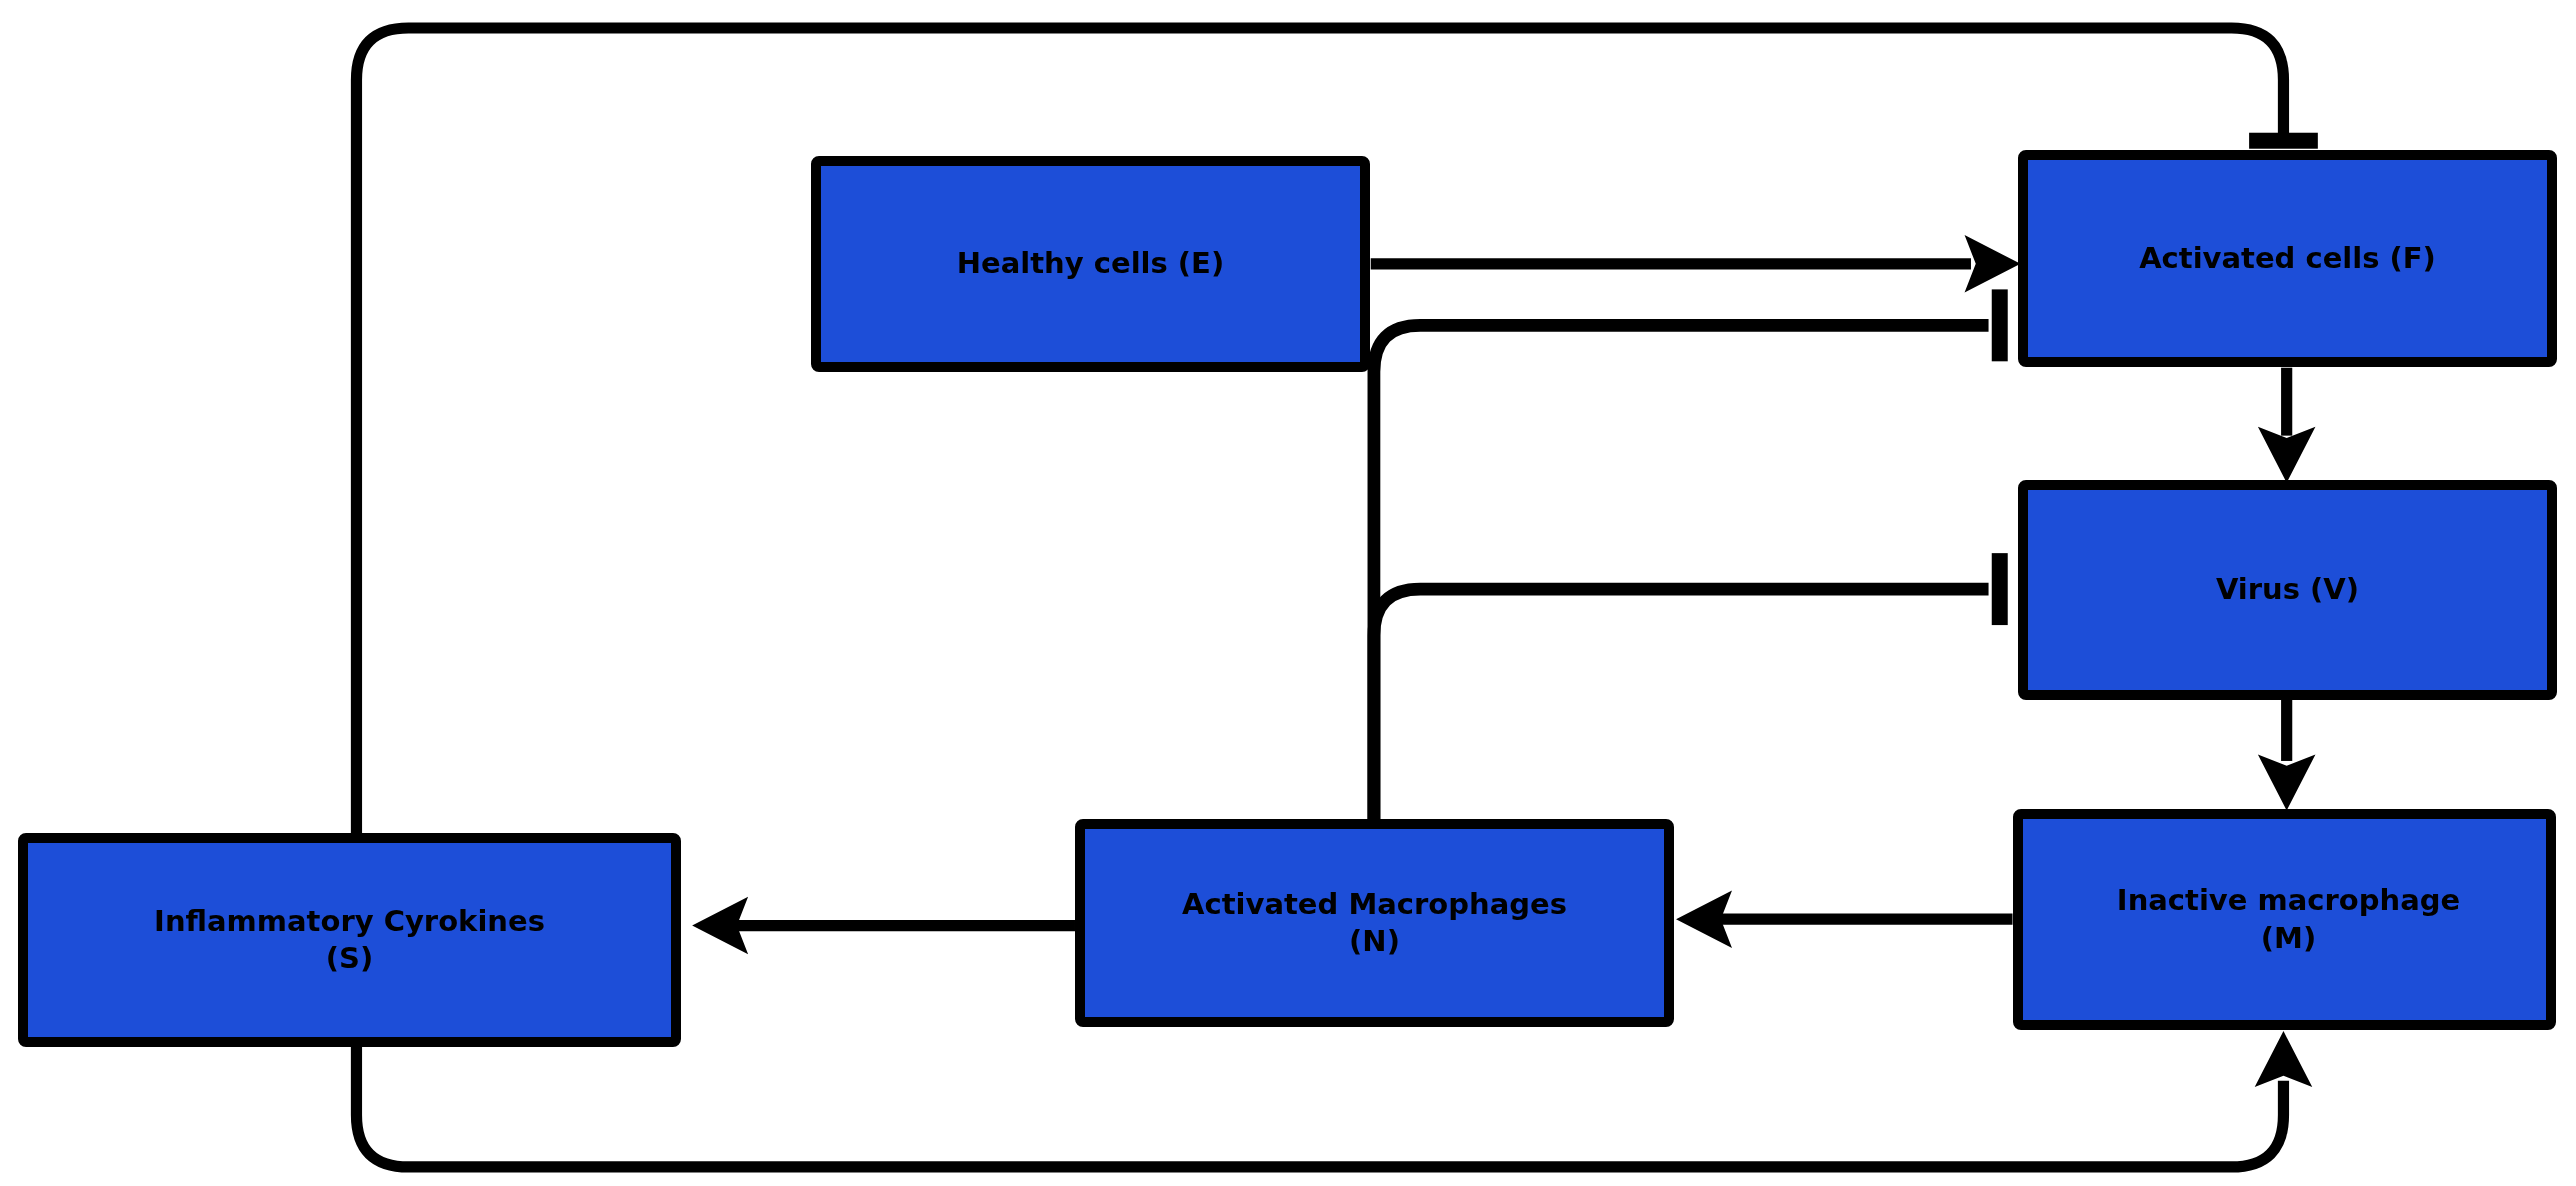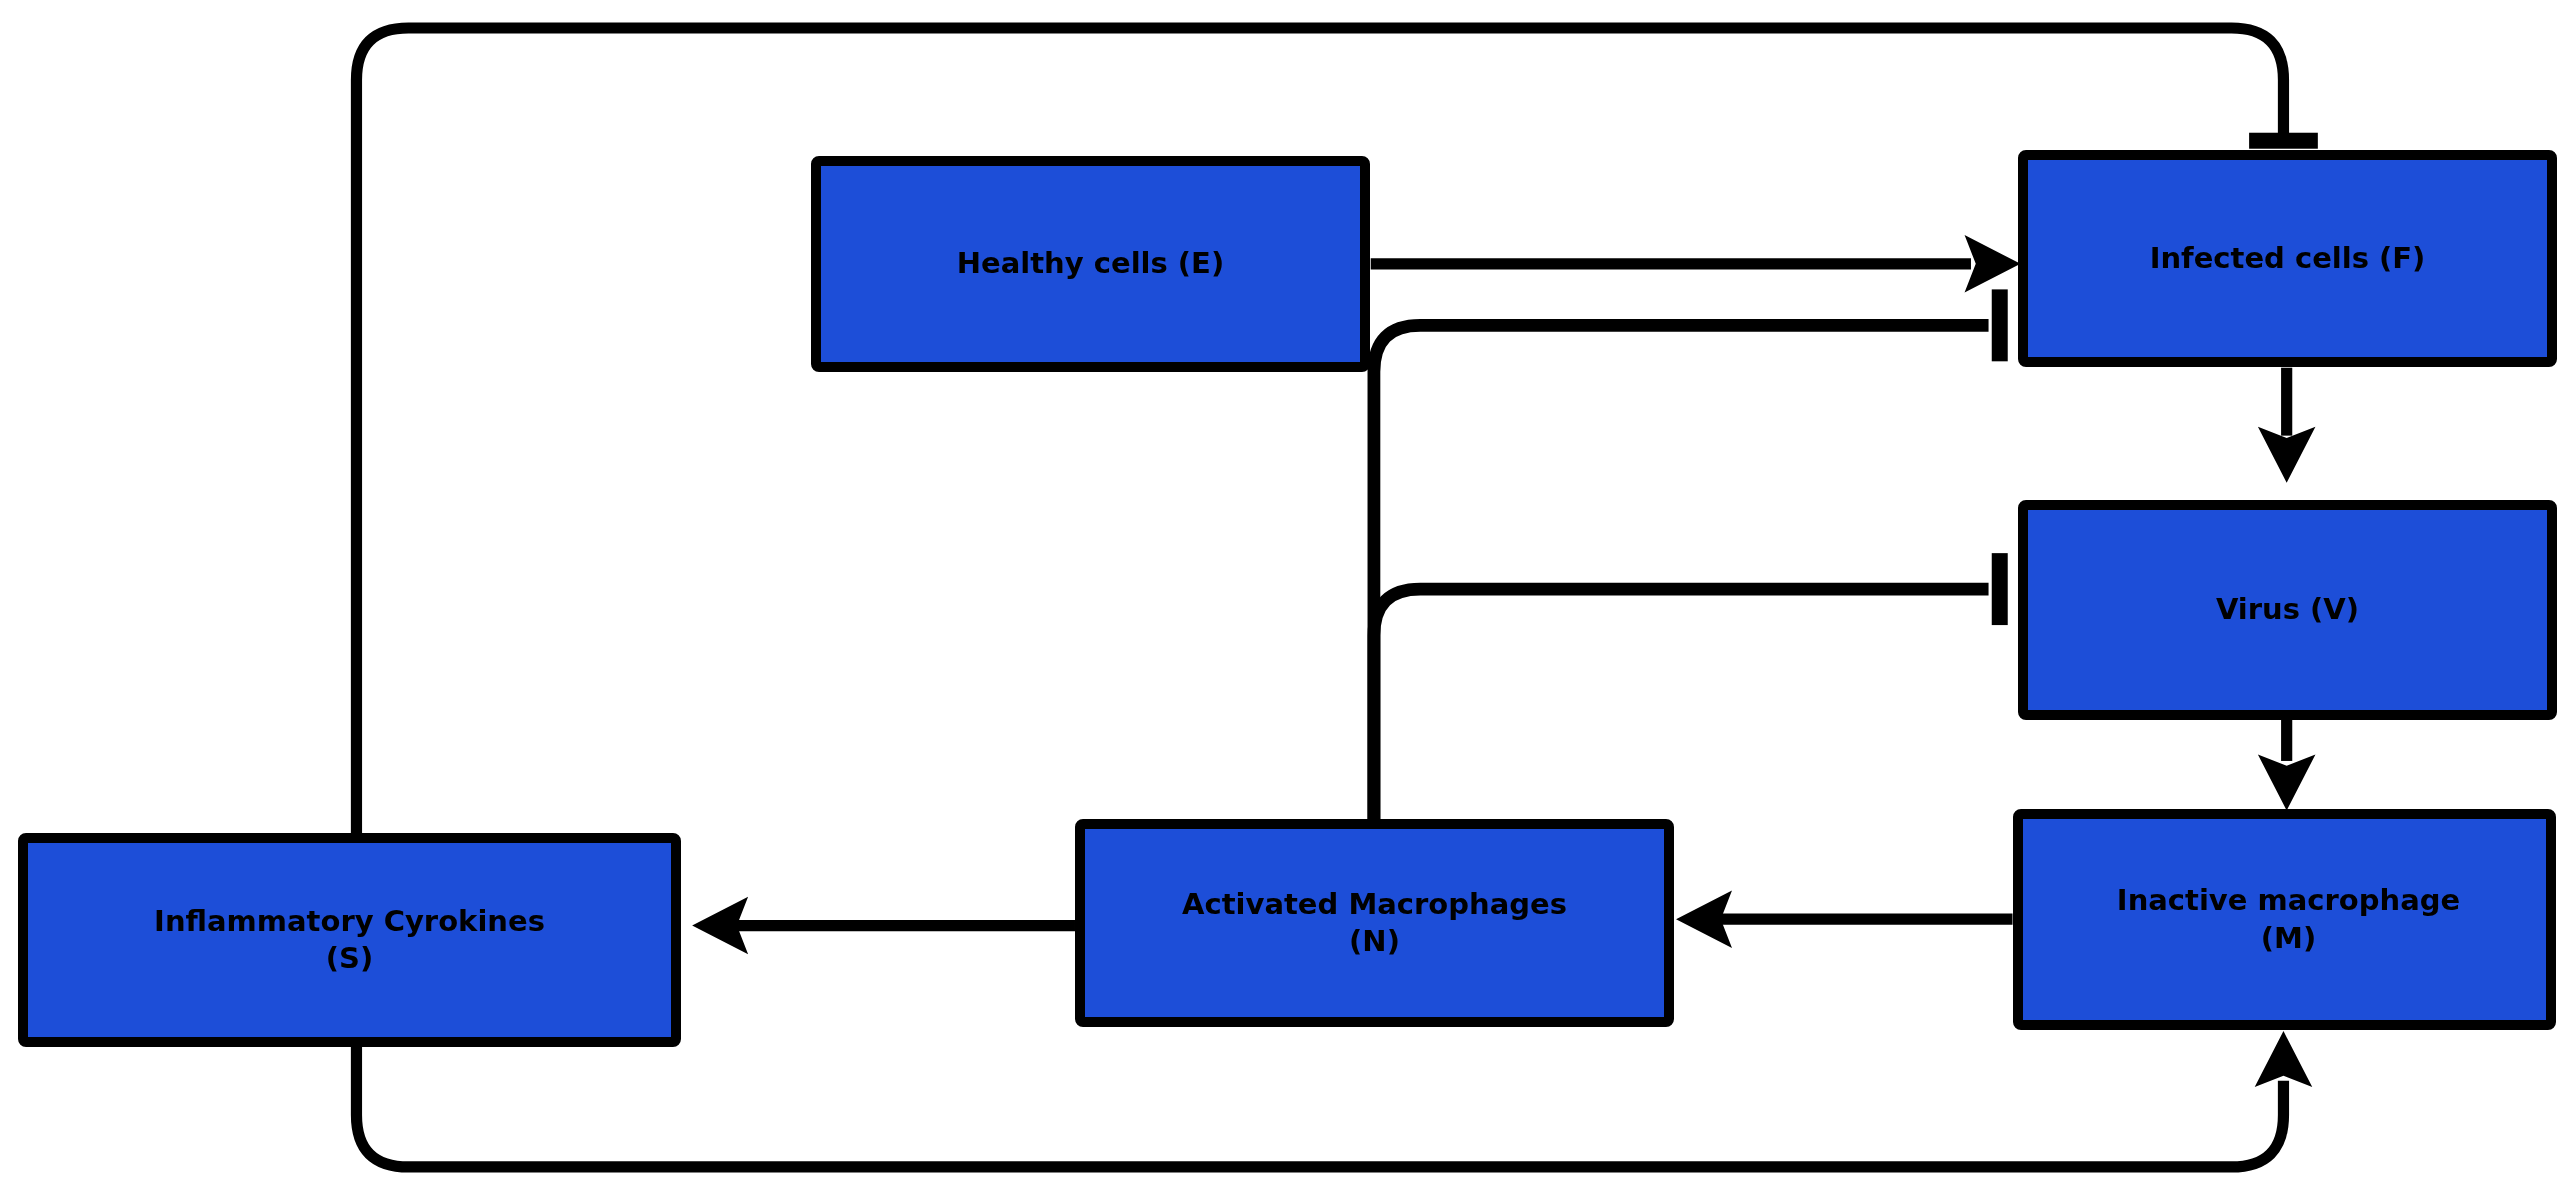--- a/index.html
+++ b/index.html
@@ -24,21 +24,21 @@
     justify-content: center;
     text-align: center;
     font-weight: bold;
     font-size: 29px;
     line-height: 1.28;
     color: #000000;
   }
   .node span { display: block; white-space: nowrap; }
   .node-e { left: 811px; top: 156px;  width: 559px; height: 216px; }
   .node-f { left: 2018px; top: 150px;  width: 539px; height: 217px; }
-  .node-v { left: 2018px; top: 500px;  width: 539px; height: 220px; }
+  .node-v { left: 2018px; top: 480px;  width: 539px; height: 220px; }
   .node-m { left: 2013px; top: 809px; width: 543px; height: 221px; padding-left: 8px; }
   .node-n { left: 1075px; top: 819px; width: 599px; height: 208px; }
   .node-s { left: 18px;   top: 833px; width: 663px; height: 214px; }
 </style>
 </head>
 <body>
 
 <div class="canvas">
 
   <svg class="edges-layer" viewBox="0 0 3223 1485" xmlns="http://www.w3.org/2000/svg">
@@ -69,21 +69,21 @@
       <rect x="2492" y="692" width="20" height="90"></rect>
     </g>
   </svg>
 
   <div class="node node-e">
     <span>Healthy cells (E)</span>
     <span></span>
   </div>
 
   <div class="node node-f">
-    <span>Infected cells (F)</span>
+    <span>Activated cells (F)</span>
     <span></span>
   </div>
 
   <div class="node node-v">
     <span>Virus (V)</span>
     <span></span>
   </div>
 
   <div class="node node-m">
     <span>Inactive macrophage</span>

